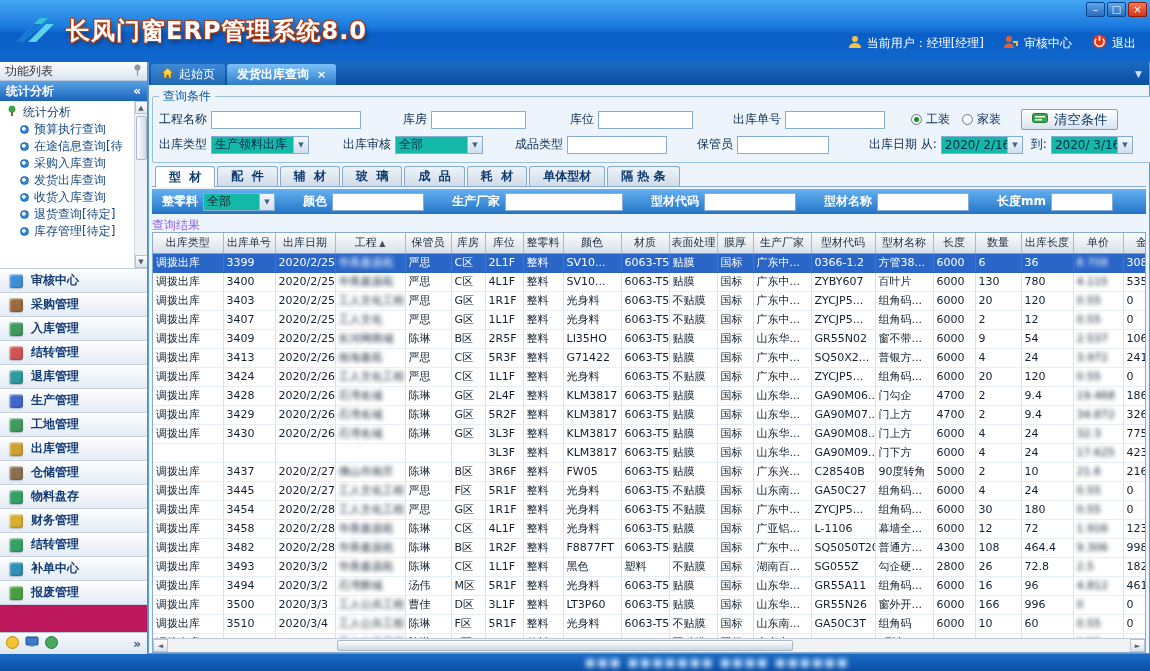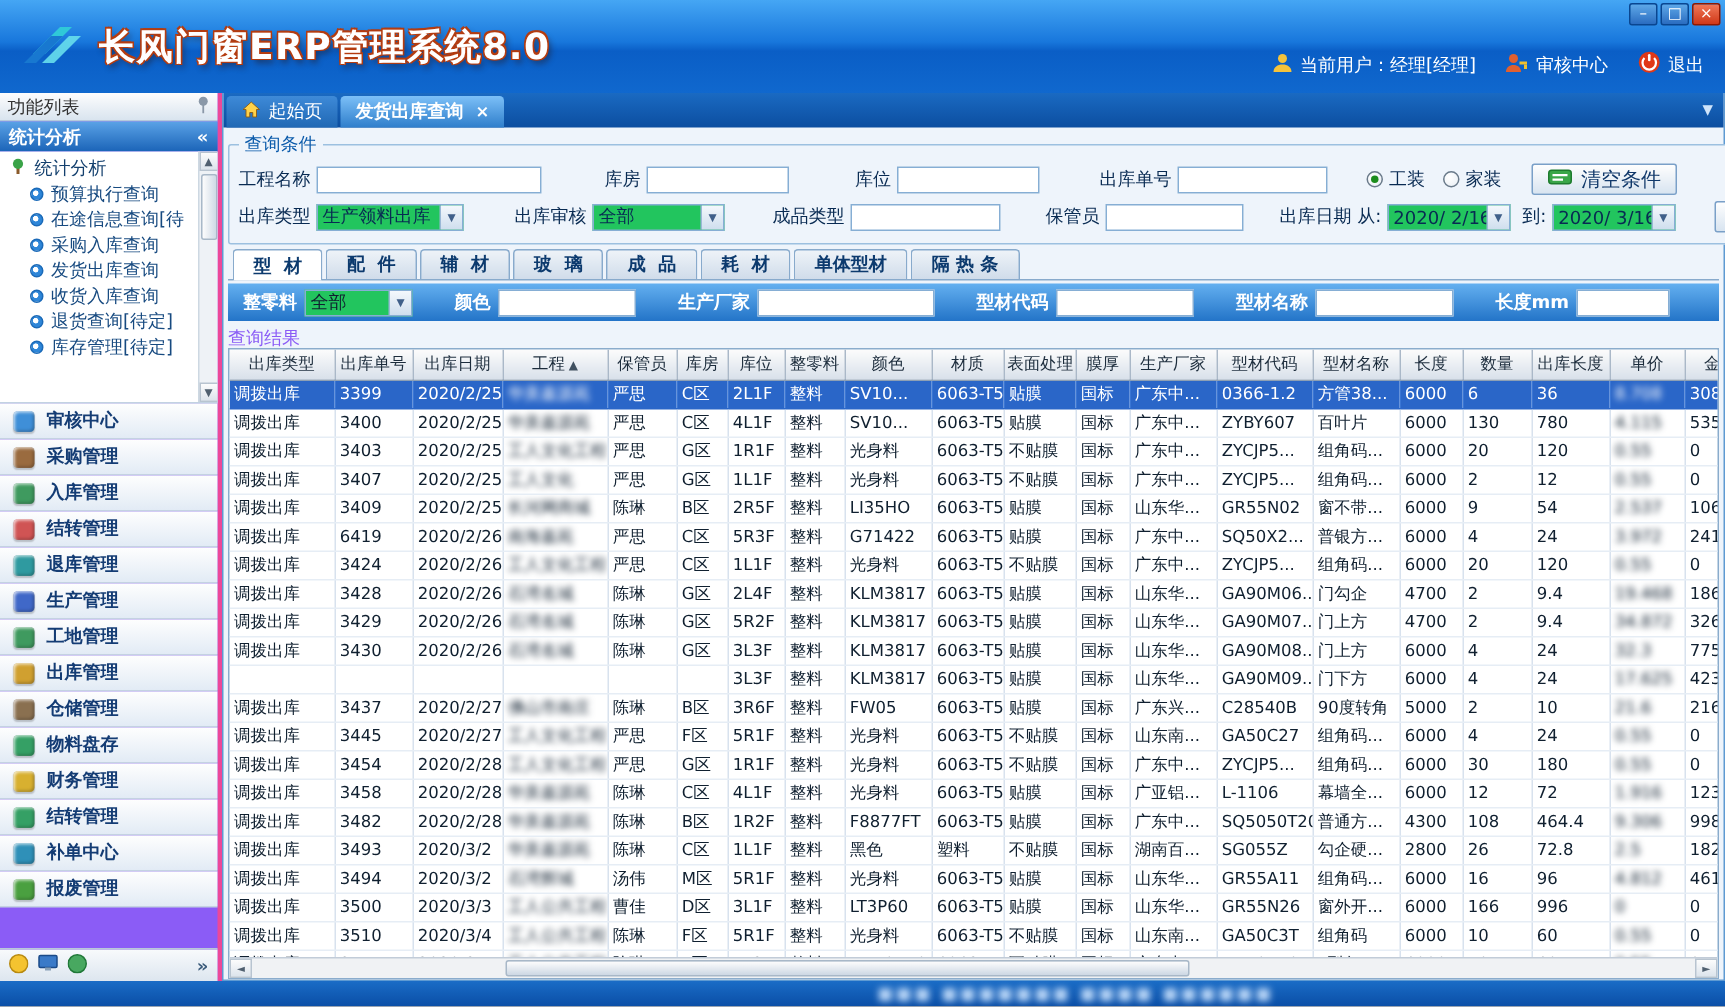--- a/index.html
+++ b/index.html
@@ -16,21 +16,21 @@
 .brand{position:absolute;left:12px;top:12px;display:flex;align-items:center;gap:10px}
 .app-title{font-size:24px;font-weight:bold;color:#fff;letter-spacing:1px;
  text-shadow:1px 1px 0 #b43c10,-1px -1px 0 #b43c10,1px -1px 0 #b43c10,-1px 1px 0 #b43c10,2px 3px 4px rgba(40,10,0,.45)}
 .userbar{position:absolute;right:14px;top:34px;display:flex;align-items:center;gap:20px;color:#fff;font-size:12px}
 .ub-item{display:flex;align-items:center;gap:5px;cursor:pointer;white-space:nowrap}
 
 
 .body{position:absolute;top:62px;left:0;right:0;bottom:17px;display:flex}
 
 
-.sidebar{width:148px;background:#8b5cf6;border-right:3px solid #ec4899;display:flex;flex-direction:column;flex:none}
+.sidebar{width:148px;background:#be185d;border-right:1px solid #ec4899;display:flex;flex-direction:column;flex:none}
 .func-header{height:19px;background:linear-gradient(#fdfdfd,#d9e4ef);border-bottom:1px solid #b6c8da;
  display:flex;align-items:center;justify-content:space-between;padding:0 5px;color:#333}
 .stat-header{height:20px;background:linear-gradient(#5aa2e6,#1b64b8);color:#fff;font-weight:bold;
  display:flex;align-items:center;justify-content:space-between;padding:0 6px}
 .tree{height:168px;background:#fff;position:relative;overflow:hidden;border-bottom:1px solid #c2d2e2}
 .tree-inner{padding:3px 14px 0 6px}
 .tree-root{display:flex;gap:5px;align-items:center;color:#14406e;height:17px;white-space:nowrap}
 .tree-item{display:flex;gap:5px;align-items:center;height:17px;padding-left:14px;color:#174a80;cursor:pointer;white-space:nowrap;overflow:hidden}
 .tree-dot{width:9px;height:9px;border-radius:50%;flex:none;border:1px solid #1b6ab8;
  background:radial-gradient(circle at 40% 40%,#fff 0 28%,#2e86d8 34%)}
@@ -59,21 +59,21 @@
 .tab.active{background:linear-gradient(#7cc0f8,#2f7ecb);font-weight:bold}
 .tab-close{font-size:11px;margin-left:3px;cursor:pointer}
 .tab-dd{position:absolute;right:7px;top:7px;color:#cfe4fa;font-size:9px;cursor:pointer}
 .content{flex:1;display:flex;flex-direction:column;padding:3px 3px 0 3px;min-height:0}
 
 fieldset.group{border:1px solid #9cc0e0;border-radius:2px;padding:2px 6px 5px 6px;background:#eef4fb;flex:none}
 legend{color:#0a5aaa;padding:0 4px;font-size:12px}
 .qrow{display:flex;align-items:center;height:25px;color:#082a52;white-space:nowrap}
 .qrow label{white-space:nowrap}
 input.box{height:18px;border:1px solid #86aed4;background:#fff;font-size:12px;padding:0 3px;font-family:inherit}
-.combo{height:18px;border:1px solid #86aed4;background:#22c55e;display:flex;align-items:center;cursor:pointer}
+.combo{height:18px;border:1px solid #86aed4;background:#14b8a6;display:flex;align-items:center;cursor:pointer}
 .combo .cval{padding:0 3px;flex:1;white-space:nowrap;overflow:hidden}
 .combo .carr{width:15px;height:16px;background:linear-gradient(#f4f8fc,#cfdeee);border-left:1px solid #9ab8d6;
  display:flex;align-items:center;justify-content:center;font-size:7px;color:#40608a;flex:none}
 .btn{height:21px;display:inline-flex;align-items:center;gap:6px;padding:0 10px;border:1px solid #7aa0c8;border-radius:2px;
  background:linear-gradient(#fefefe,#d8e4f0);color:#10386a;cursor:pointer;white-space:nowrap}
 .radio{width:11px;height:11px;border:1px solid #6a7a8a;border-radius:50%;
  background:radial-gradient(circle at 35% 35%,#fff,#e8eef4);position:relative;display:inline-block;flex:none}
 .radio.checked::after{content:"";position:absolute;inset:2px;border-radius:50%;background:#1c8c1c}
 
 .mat-tabs{display:flex;align-items:flex-end;height:22px;border-bottom:1px solid #88aacc;padding-left:3px;gap:2px;margin-top:2px;flex:none}
@@ -342,21 +342,21 @@
             </span>
             <label style="margin-left:34px">出库审核</label>
             <span class="combo" style="width:88px;margin-left:4px">
               <span class="cval">全部</span>
               <span class="carr">▼</span>
             </span>
             <label style="margin-left:32px">成品类型</label>
             <input class="box" style="width: 100px; margin-left: 4px;">
             <label style="margin-left:30px">保管员</label>
             <input class="box" style="width: 92px; margin-left: 4px;">
-            <label style="margin-left:24px">出库日期  从:</label>
+            <label style="margin-left:40px">出库日期  从:</label>
             <span class="combo" style="width:82px;margin-left:4px">
               <span class="cval">2020/ 2/16</span>
               <span class="carr">▼</span>
             </span>
             <label style="margin-left:8px">到:</label>
             <span class="combo" style="width:82px;margin-left:4px">
               <span class="cval">2020/ 3/16</span>
               <span class="carr">▼</span>
             </span>
             <button class="btn" style="margin-left:26px;width:78px;justify-content:center">
@@ -552,21 +552,21 @@
                       <td><span>GR55N02</span></td>
                       <td><span>窗不带...</span></td>
                       <td><span>6000</span></td>
                       <td><span>9</span></td>
                       <td><span>54</span></td>
                       <td><span class="blurred">2.537</span></td>
                       <td><span>106</span></td>
                     </tr>
                     <tr>
                       <td><span>调拨出库</span></td>
-                      <td><span>6419</span></td>
+                      <td><span>3413</span></td>
                       <td><span>2020/2/26</span></td>
                       <td><span class="blurred">南海嘉苑</span></td>
                       <td><span>严思</span></td>
                       <td><span>C区</span></td>
                       <td><span>5R3F</span></td>
                       <td><span>整料</span></td>
                       <td><span>G71422</span></td>
                       <td><span>6063-T5</span></td>
                       <td><span>贴膜</span></td>
                       <td><span>国标</span></td>

